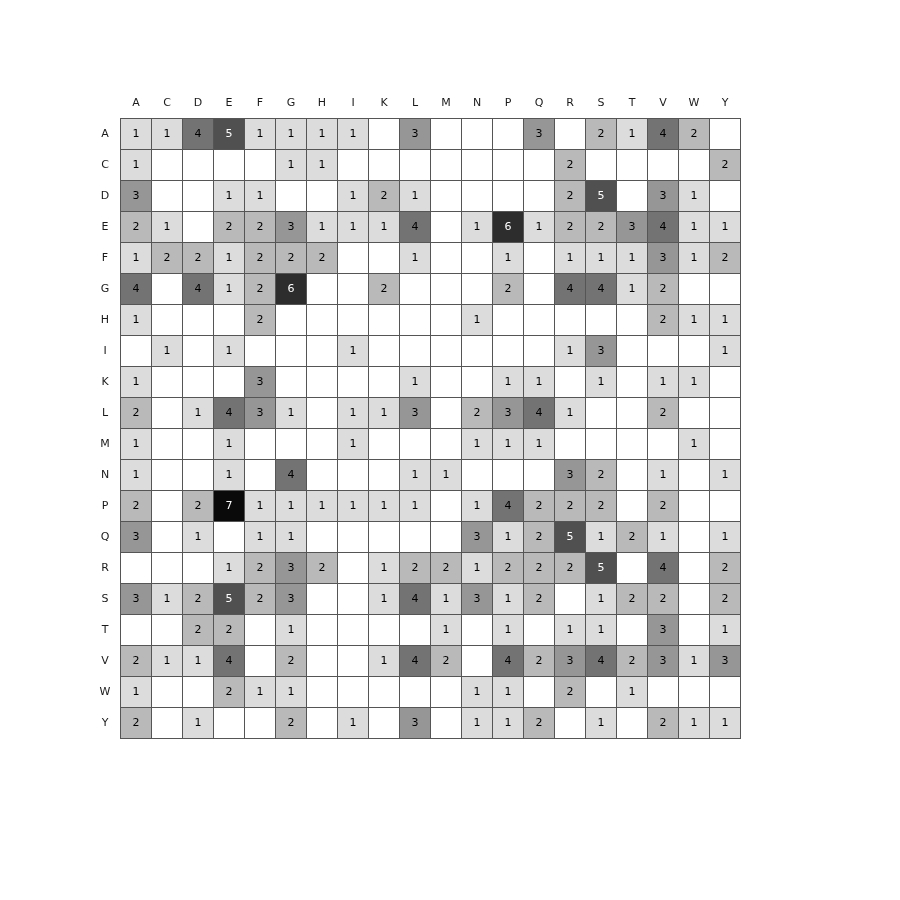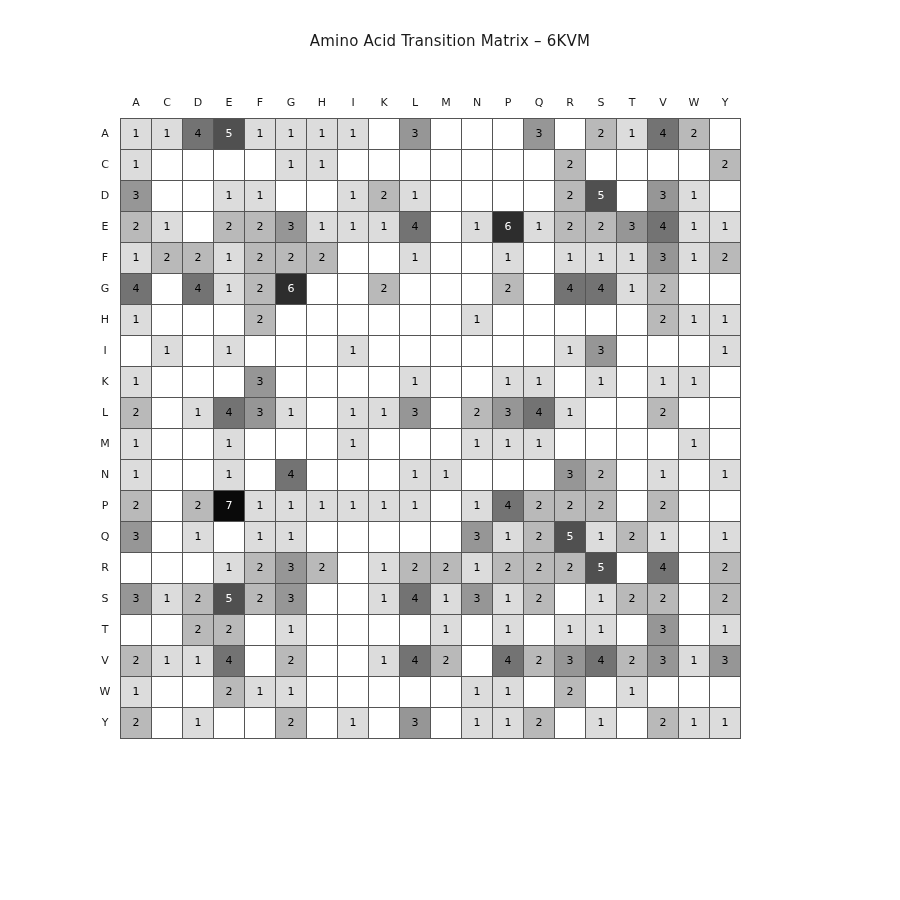--- a/index.html
+++ b/index.html
@@ -67,21 +67,20 @@
     border: 1px solid #555555;
     background: #ffffff;
     color: #000000;
   }
 </style>
 </head>
 <body>
 
 <div id="page">
 
-  <div id="chart-title">Amino Acid Transition Matrix – 6KVM</div>
 
   <div id="matrix-wrap">
     <table class="matrix">
       <thead>
         <tr>
           <th class="corner"></th>
         <th class="colhead">A</th>
             <th class="colhead">C</th>
             <th class="colhead">D</th>
             <th class="colhead">E</th>

